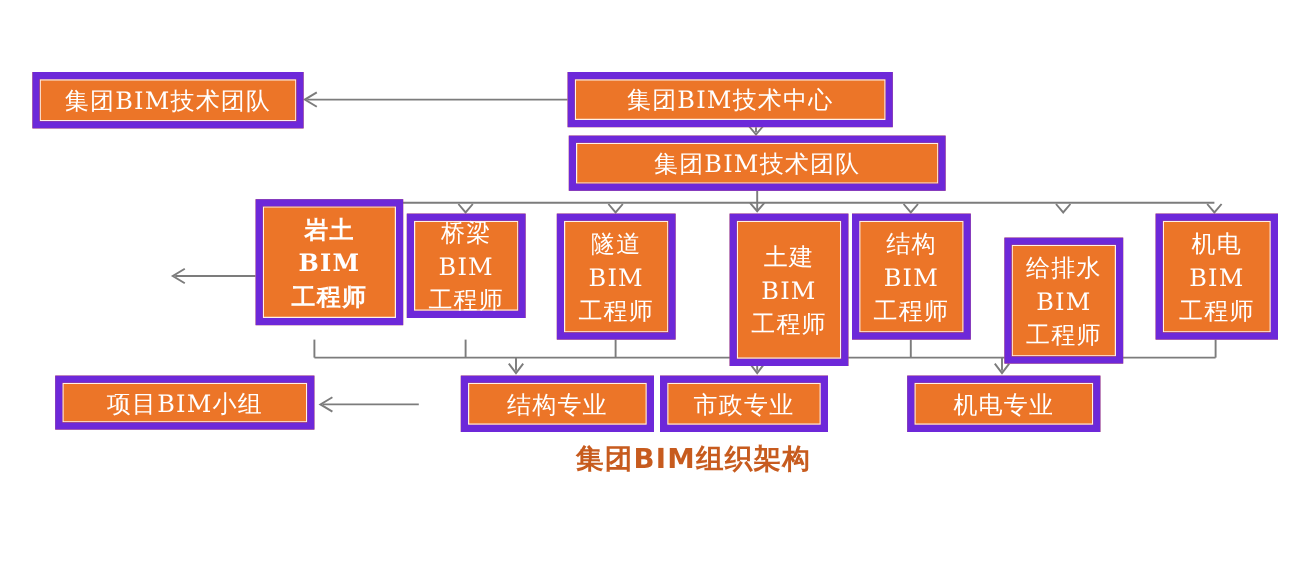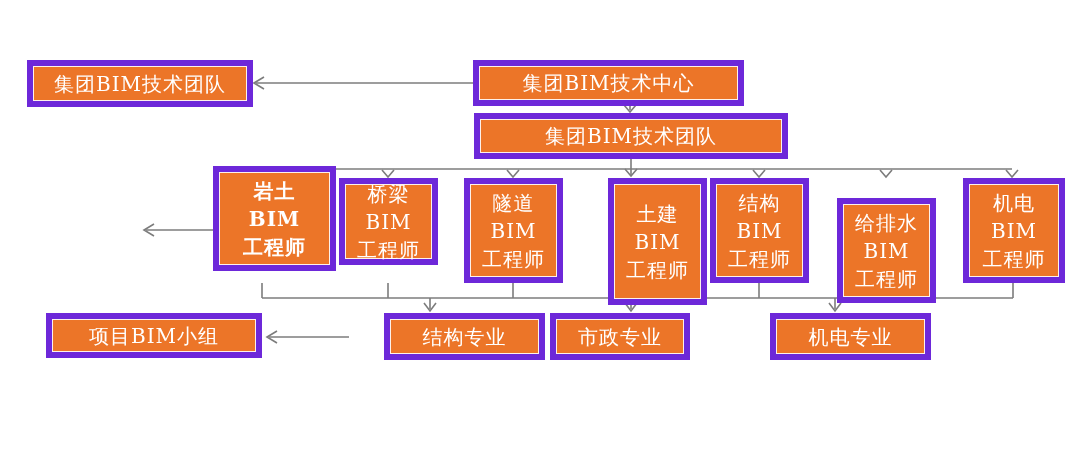--- a/index.html
+++ b/index.html
@@ -121,16 +121,17 @@
   <div class="box" style="left:837px; top:178px; width:99px; height:105px;margin-top:20px;">给排水
 BIM
 工程师</div>
   <div class="box" style="left:963px; top:178px; width:102px; height:105px;">机电
 BIM
 工程师</div>
 
   <div class="box" style="left:46px; top:313px; width:216px; height:45px;">项目BIM小组</div>
   <div class="box" style="left:363px; top:313px; width:161px; height:47px;margin-left:21px;">结构专业</div>
   <div class="box" style="left:550px; top:313px; width:140px; height:47px;">市政专业</div>
-  <div class="box" style="left:756px; top:313px; width:161px; height:47px;margin-left:14px;">机电专业</div>
+  <div class="box" style="left:756px; top:313px; width:161px; height:47px;">机电专业</div>
 
+  <div class="caption">集团BIM组织架构</div>
 
 </div>
 
 </body></html>

